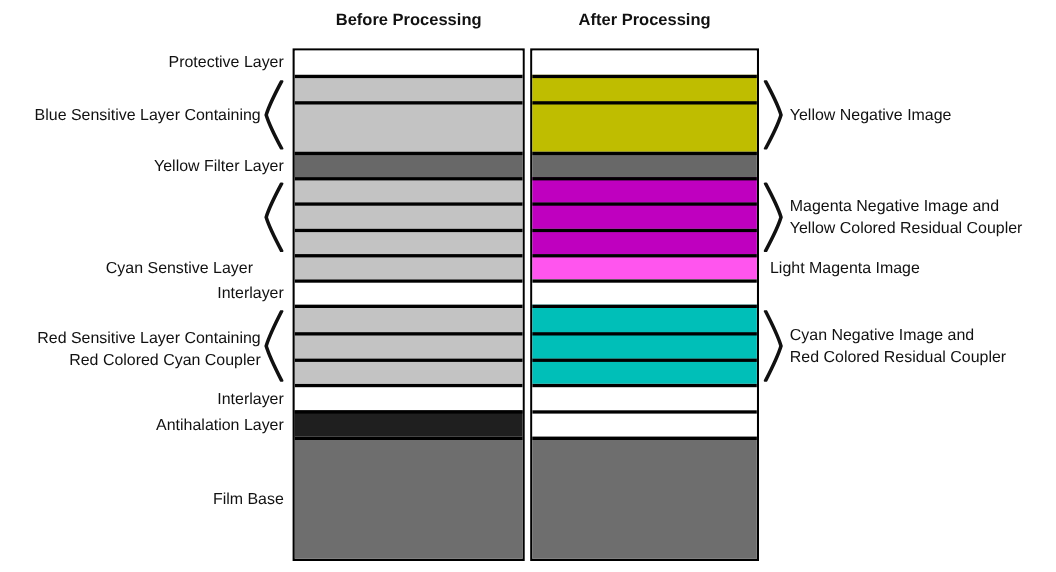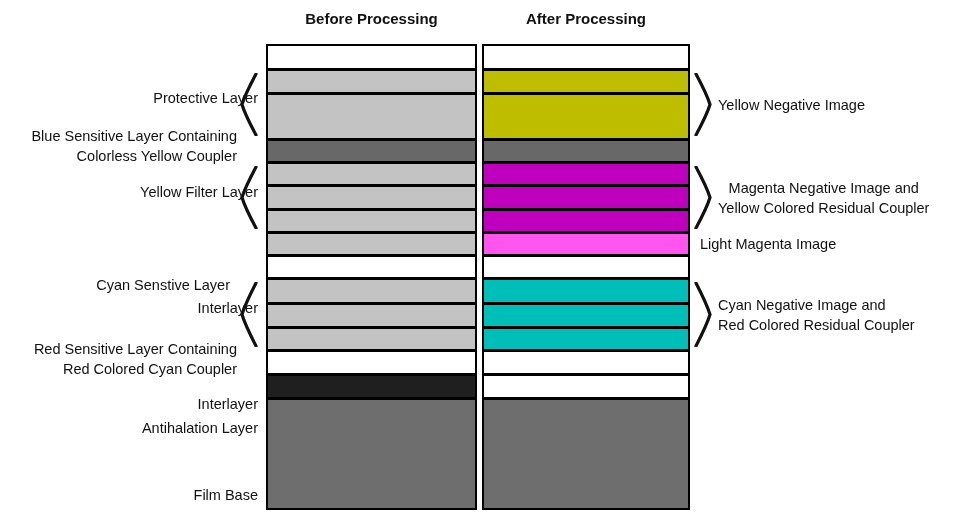--- a/index.html
+++ b/index.html
@@ -17,21 +17,21 @@
     position:absolute;top:44px;border:2px solid #000;background:#fff;box-sizing:content-box;
   }
   #col-before{left:266px;width:207px;}
   #col-after{left:482px;width:204px;}
   .band{width:100%;}
   .band + .band{border-top:3px solid #000;}
   .side-label{
     position:absolute;font-size:14.5px;line-height:20px;white-space:nowrap;
     transform:translateY(-50%);
   }
-  .side-label.left{text-align:right;margin-top:41px;}
+  .side-label.left{text-align:right;}
   .side-label.right{text-align:left;}
   .brace{position:absolute;}
 </style>
 </head>
 <body>
 
 <div id="stage">
   <div class="col-header" id="header-before">Before Processing</div>
   <div class="col-header" id="header-after">After Processing</div>
 
@@ -69,21 +69,20 @@
       <div class="band" style="height: 21px; background: rgb(255, 255, 255);"></div>
       <div class="band" style="height: 108px; background: rgb(110, 110, 110);"></div>
     </div>
 
   <div id="labels-left">
       <div class="side-label left" style="top: 57px; right: 702px;">
         <div>Protective Layer</div>
       </div>
       <div class="side-label left" style="top: 104.5px; right: 723px;">
         <div>Blue Sensitive Layer Containing</div>
-        <div>Colorless Yellow Coupler</div>
       </div>
       <div class="side-label left" style="top: 151px; right: 702px;">
         <div>Yellow Filter Layer</div>
       </div>
       <div class="side-label left" style="top: 197.5px; right: 723px;">
       </div>
       <div class="side-label left" style="top: 244px; right: 730px;">
         <div>Cyan Senstive Layer</div>
       </div>
       <div class="side-label left" style="top: 267px; right: 702px;">
@@ -100,21 +99,21 @@
         <div>Antihalation Layer</div>
       </div>
       <div class="side-label left" style="top: 454px; right: 702px; padding-left: 18px;">
         <div>Film Base</div>
       </div>
     </div>
   <div id="labels-right">
       <div class="side-label right" style="top: 104.5px; left: 718px;">
         <div>Yellow Negative Image</div>
       </div>
-      <div class="side-label right" style="top: 197.5px; left: 718px; text-align: center;">
+      <div class="side-label right" style="top: 197.5px; left: 718px;">
         <div>Magenta Negative Image and</div>
         <div>Yellow Colored Residual Coupler</div>
       </div>
       <div class="side-label right" style="top: 244px; left: 700px;">
         <div>Light Magenta Image</div>
       </div>
       <div class="side-label right" style="top: 314.5px; left: 718px;">
         <div>Cyan Negative Image and</div>
         <div>Red Colored Residual Coupler</div>
       </div>

